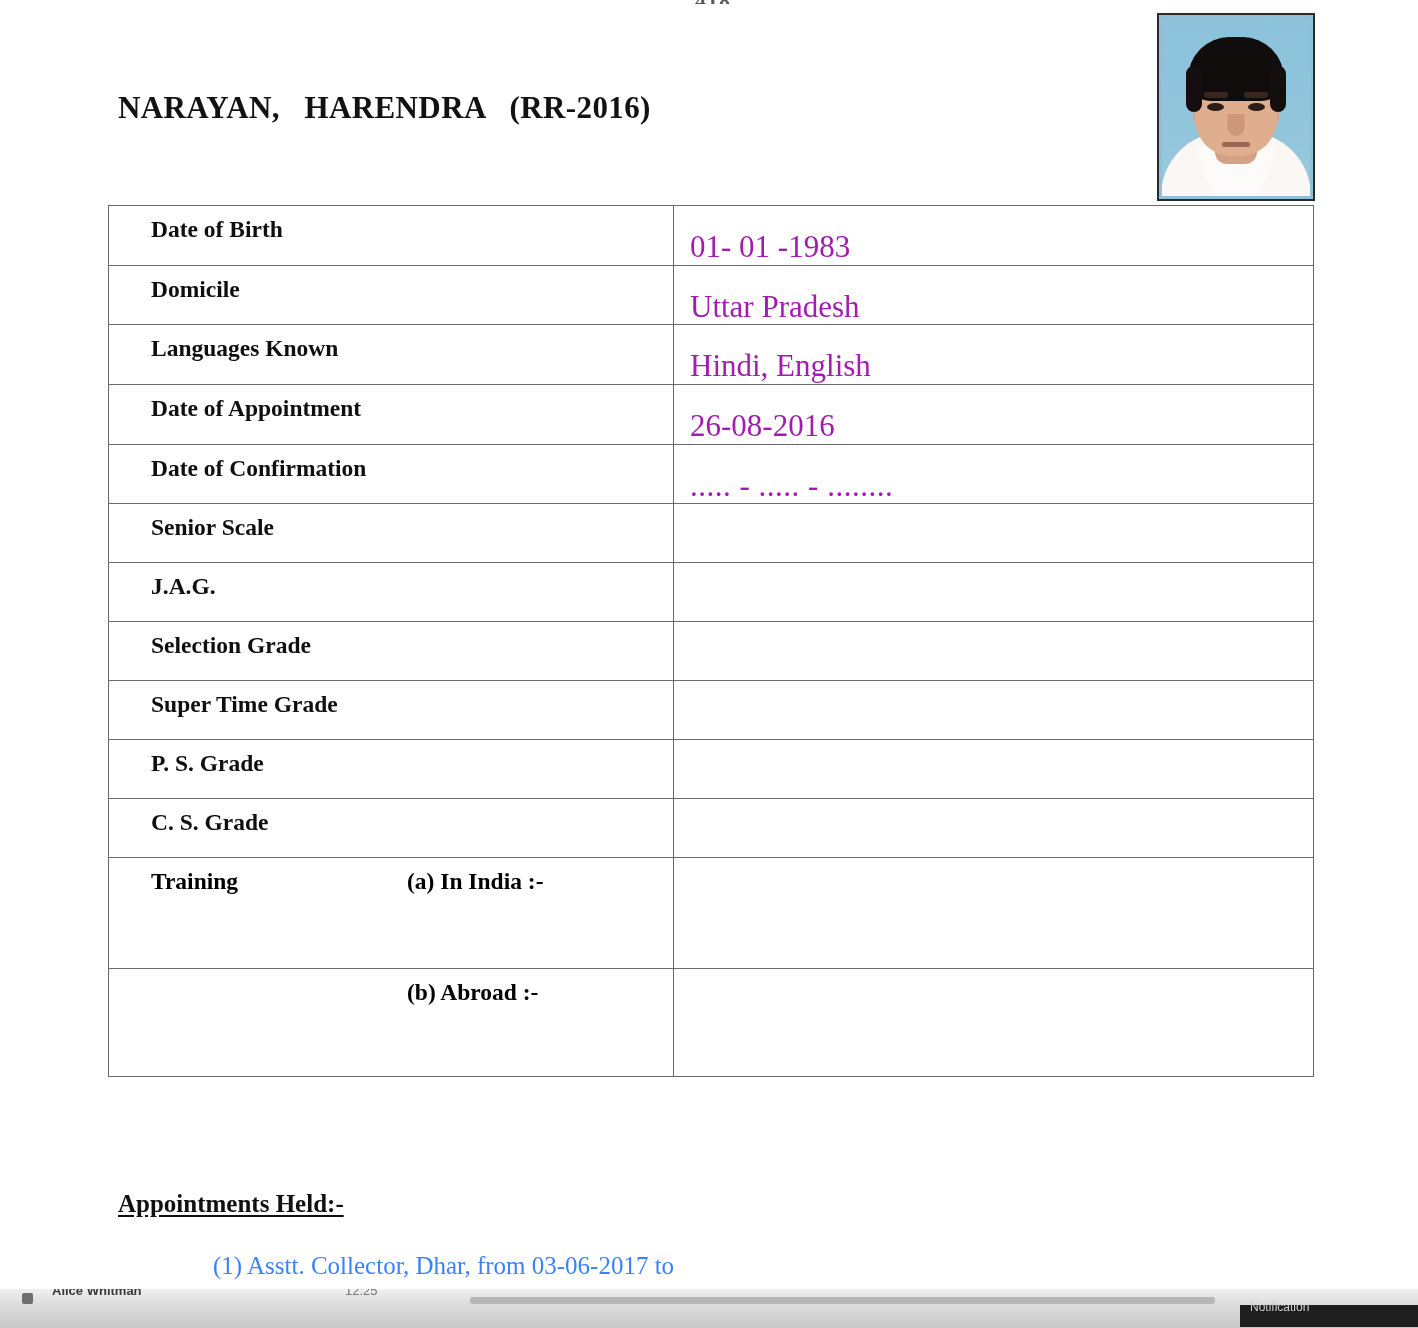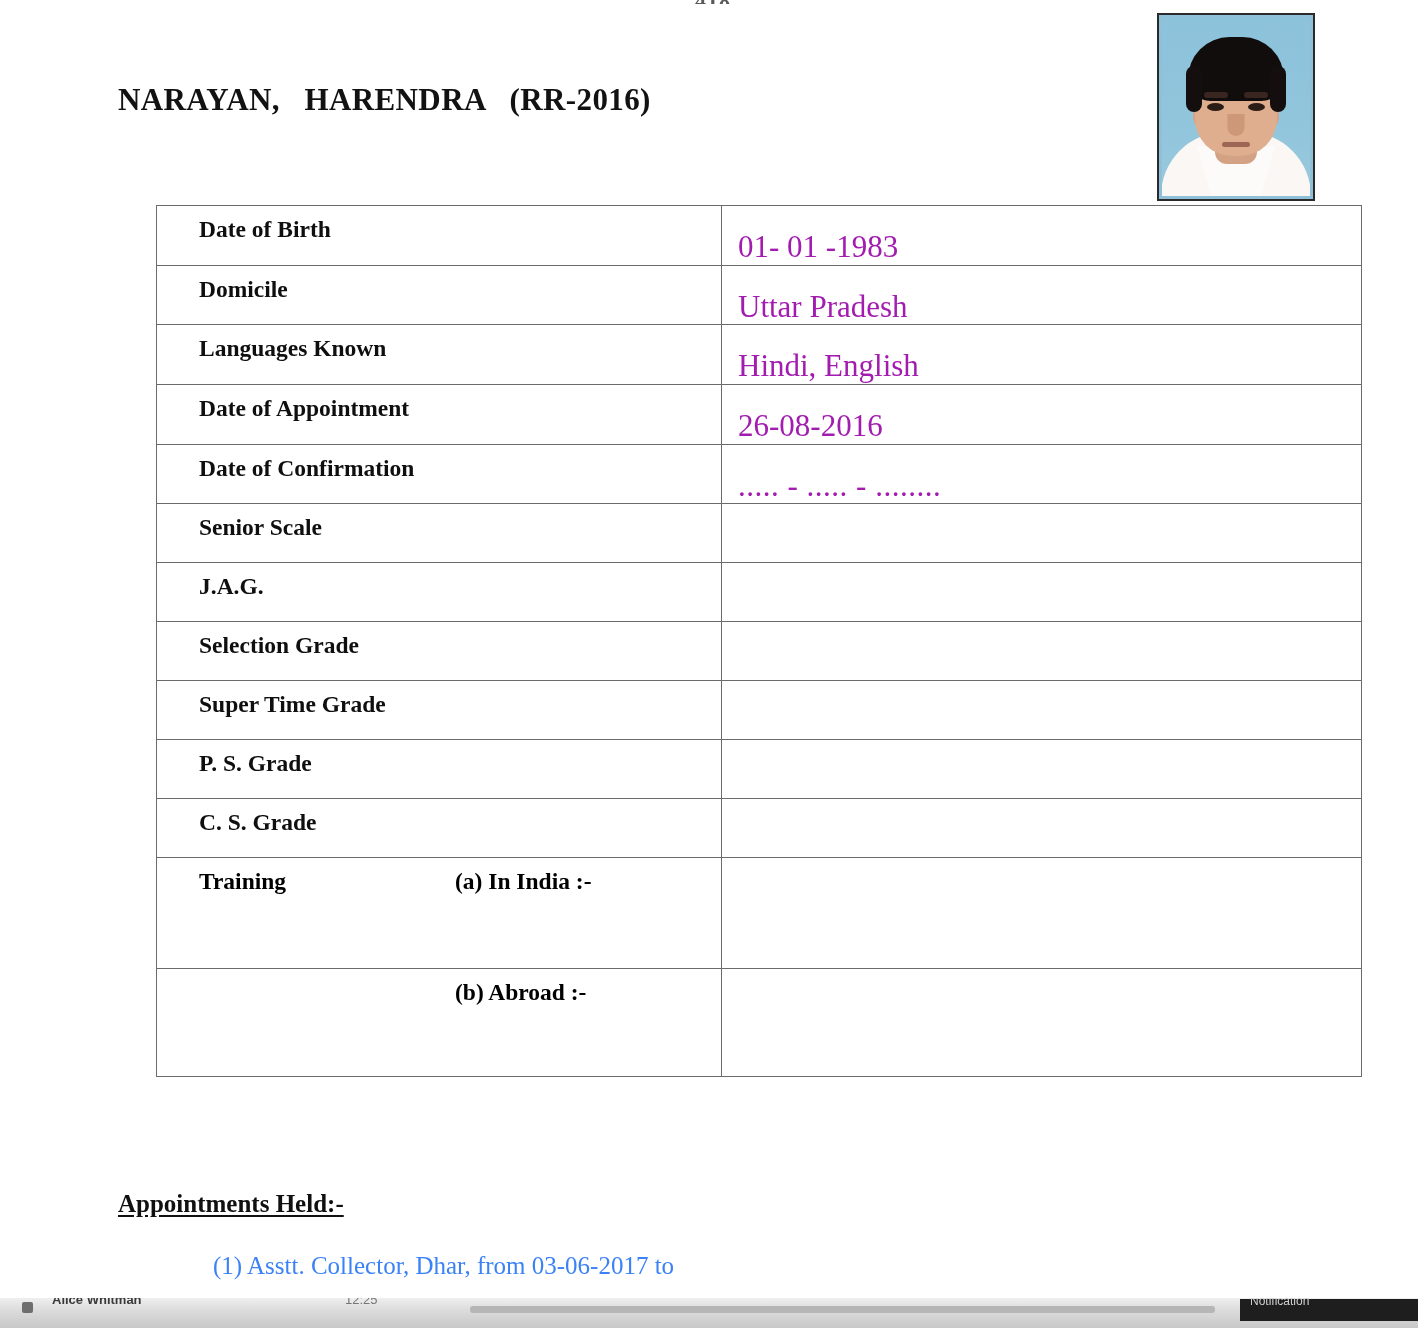--- a/index.html
+++ b/index.html
@@ -158,37 +158,36 @@
     background: #d6a184;
     border-radius: 50%;
   }
   .ph-ear-l { left: 31px; }
   .ph-ear-r { right: 31px; }
 
   
   .doc-title {
     position: absolute;
     left: 118px;
-    top: 82px;
+    top: 90px;
     font-size: 31px;
     font-weight: bold;
     letter-spacing: 0.4px;
     white-space: pre;
     color: #121212;
   }
 
   
   .info-table {
     position: absolute;
     left: 108px;
     top: 205px;
     width: 1205px;
     border-collapse: collapse;
     table-layout: fixed;
-    margin-left: 48px;
   }
   .info-table td {
     border: 1px solid #6b6b6b;
     vertical-align: top;
     padding: 0;
   }
   .col-label { width: 565px; }
   .col-value { width: 640px; }
 
   .lbl {
@@ -245,28 +244,28 @@
     color: #3b82f6;
     white-space: pre;
   }
 
   
   .taskbar {
     position: absolute;
     left: 0;
     bottom: 0;
     width: 1418px;
-    height: 30px;
+    height: 39px;
     background: linear-gradient(180deg, #efefef 0%, #dcdcdc 40%, #c8c8c8 100%);
     overflow: hidden;
   }
   .tb-dark {
     position: absolute;
     right: 0;
-    top: 1px;
+    top: 16px;
     width: 178px;
     height: 22px;
     background: #1e1e1e;
   }
   .tb-dark-text {
     position: absolute;
     left: 10px;
     top: -5px;
     font-size: 12px;
     color: #cfcfcf;

